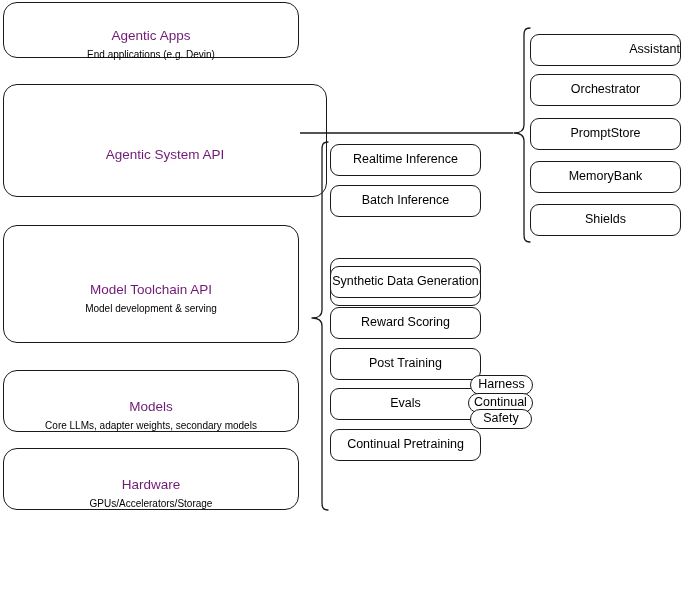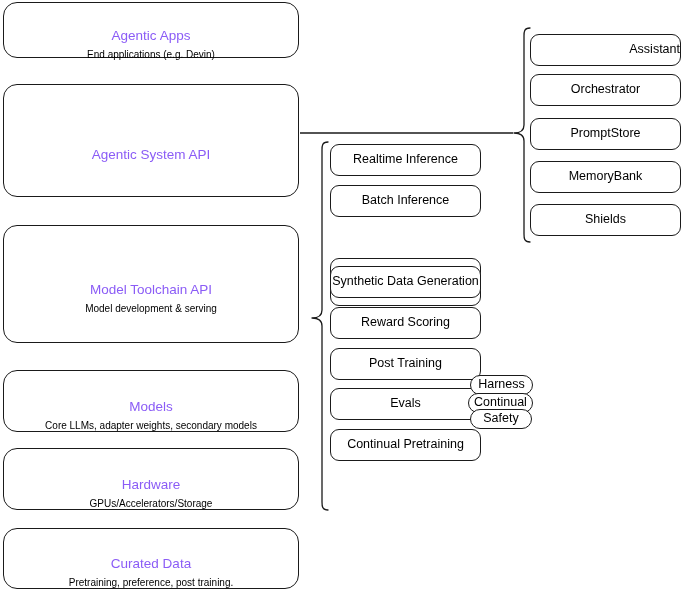--- a/index.html
+++ b/index.html
@@ -31,21 +31,21 @@
     align-items: center;
     justify-content: center;
     text-align: center;
     line-height: 1.25;
   }
   .layer {
     border-radius: 14px;
   }
   .layer .title {
     font-size: 13.5px;
-    color: #8b5cf6;
+    color: #701a75;
     margin-top: 29px;
   }
   .layer .subtitle {
     font-size: 10px;
     color: #000;
     margin-top: 4px;
   }
   .chip {
     border-radius: 9px;
     font-size: 12.5px;
@@ -75,43 +75,39 @@
 </head>
 <body>
 
 <div id="canvas">
 
   <div class="node layer" style="left:3px; top:2px; width:296px; height:56px;">
     <div class="title">Agentic Apps</div>
     <div class="subtitle">End applications (e.g. Devin)</div>
   </div>
 
-  <div class="node layer" style="left:3px; top:84px; width:296px; height:113px;">
+  <div class="node layer" style="left:3px; top:84px; width:324px; height:113px;">
     <div class="title">Agentic System API</div>
   </div>
 
   <div class="node layer" style="left:3px; top:225px; width:296px; height:118px;">
     <div class="title">Model Toolchain API</div>
     <div class="subtitle">Model development &amp; serving</div>
   </div>
 
   <div class="node layer" style="left:3px; top:370px; width:296px; height:62px;">
     <div class="title">Models</div>
     <div class="subtitle">Core LLMs, adapter weights, secondary models</div>
   </div>
 
   <div class="node layer" style="left:3px; top:448px; width:296px; height:62px;">
     <div class="title">Hardware</div>
     <div class="subtitle">GPUs/Accelerators/Storage</div>
   </div>
 
-  <div class="node layer" style="left:3px; top:528px; width:296px; height:61px;">
-    <div class="title">Curated Data</div>
-    <div class="subtitle">Pretraining, preference, post training.</div>
-  </div>
 
   <svg class="line-svg" style="left:0px; top:0px; width:682px; height:591px;">
     <line class="conn-line" x1="300" y1="133" x2="513" y2="133"></line>
   </svg>
 
   <svg class="brace-svg" style="left:304px; top:138px; width:26px; height:380px;">
     <path class="brace-path" d="M 24 4
              C 18 4, 18 8, 18 12
              L 18 172
              C 18 178, 14 180, 8 180

